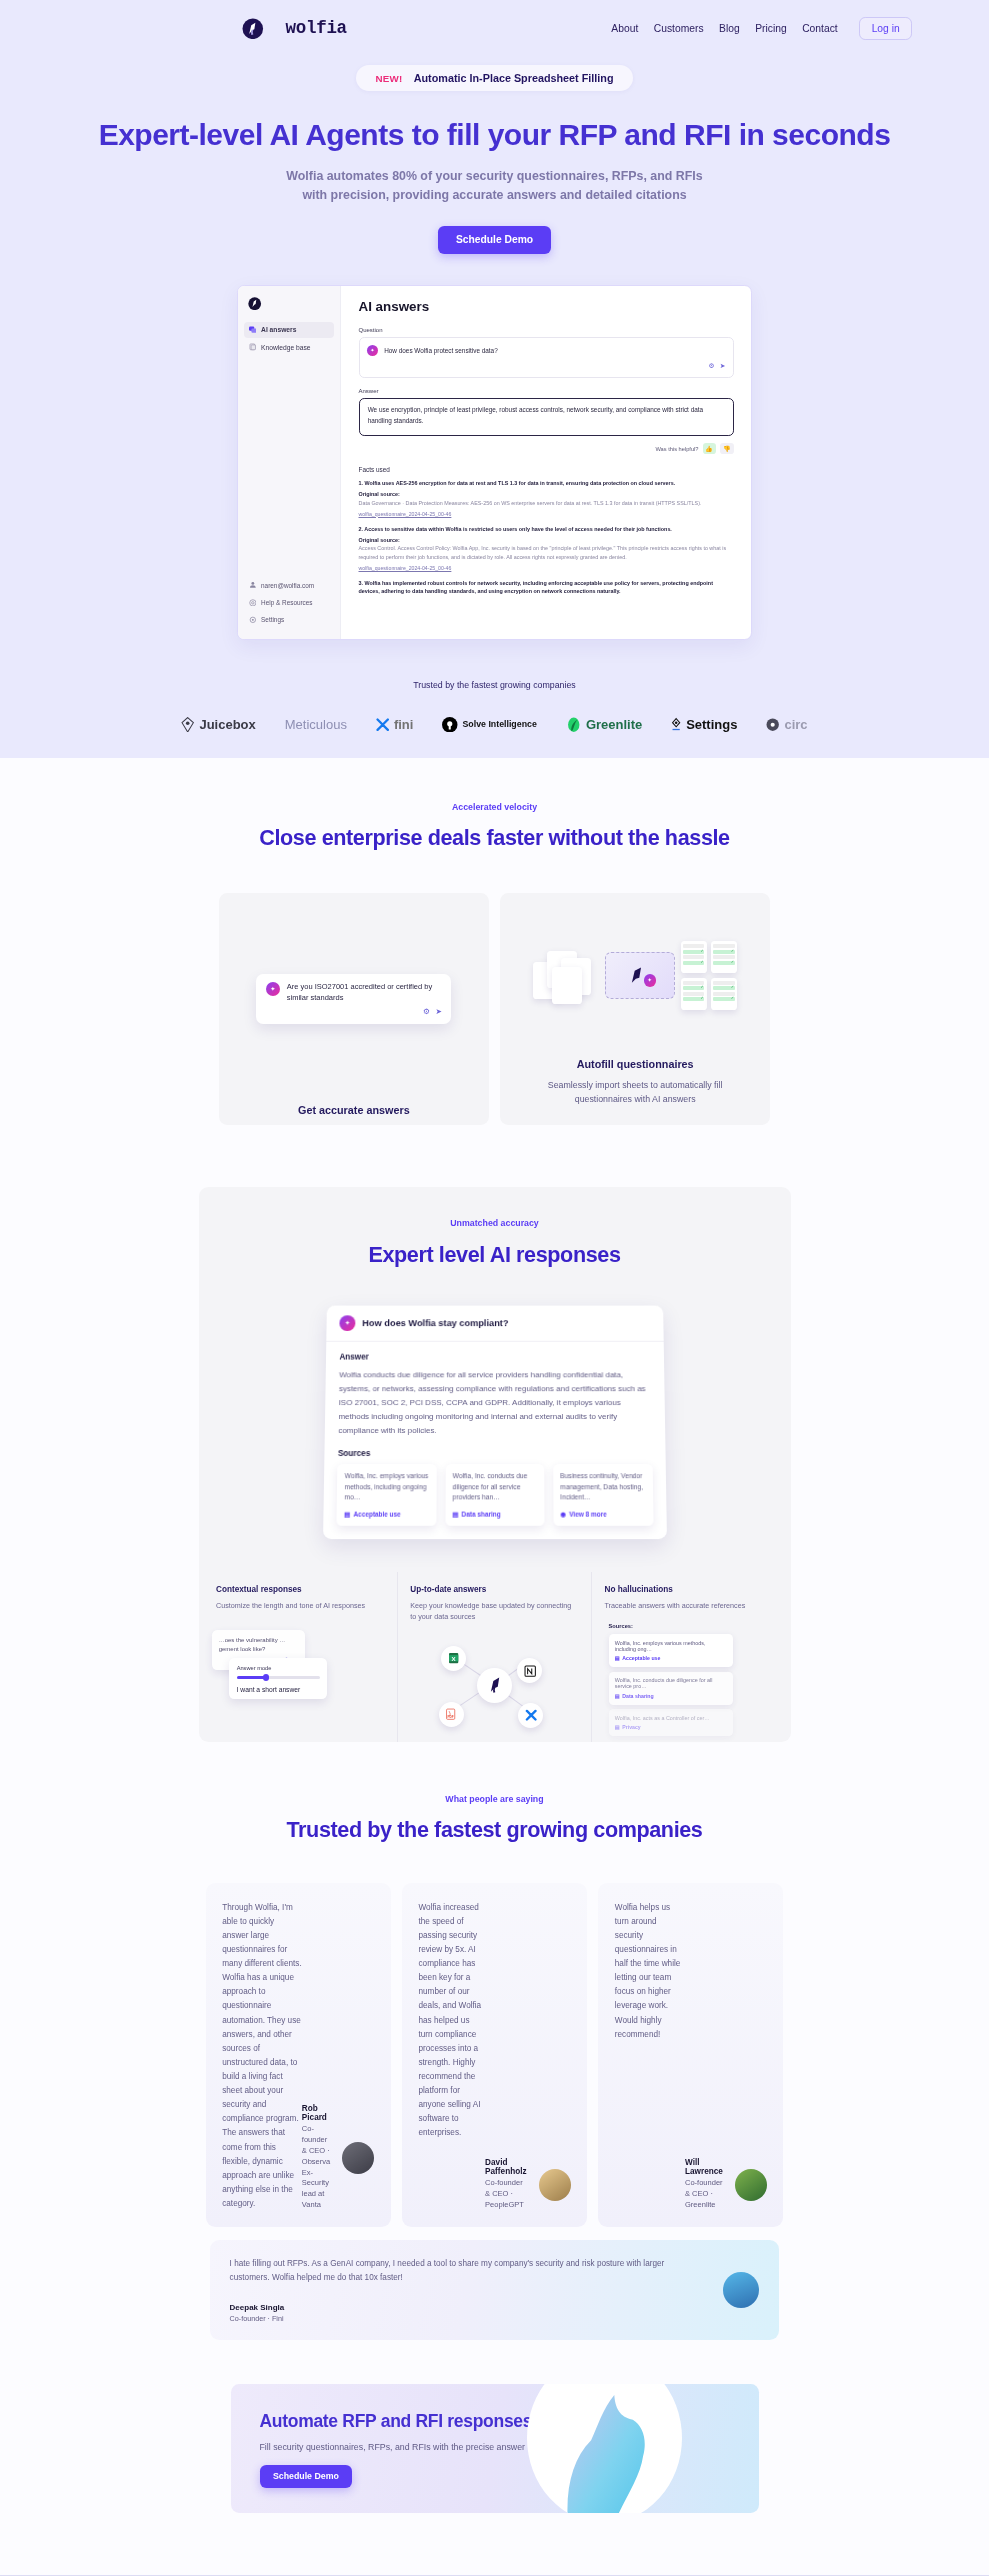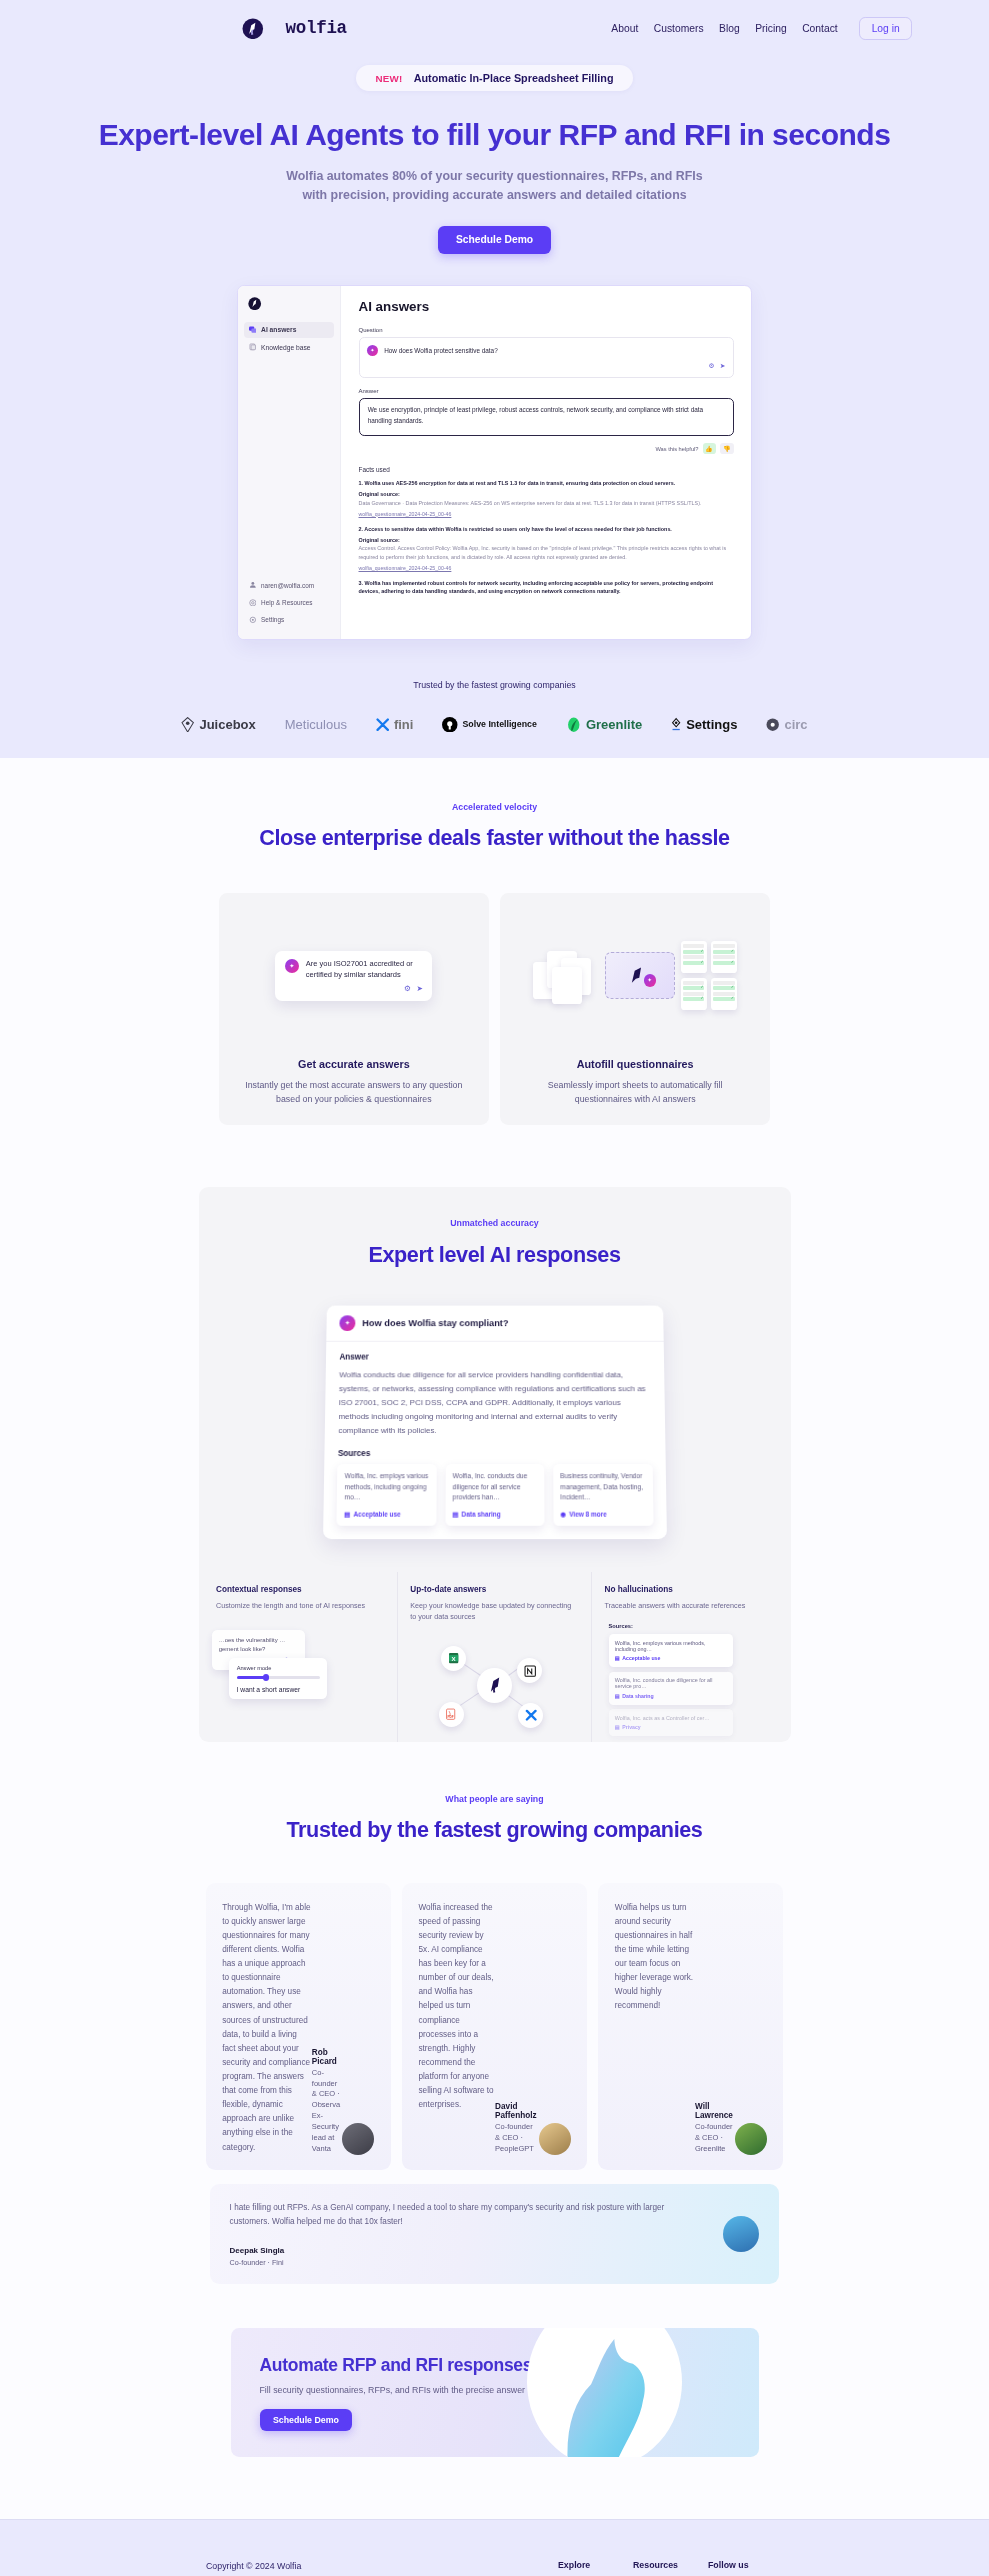--- a/index.html
+++ b/index.html
@@ -168,21 +168,21 @@
   .fcard {
     width:270px; height:232px; background:#f4f4f7; border-radius:8.2px;
     display:flex; flex-direction:column; align-items:center;
     padding:0 18.5px;
   }
   .fcard-art { flex:1; width:100%; display:flex; align-items:center; justify-content:center; }
   .fcard-h { font-size:10.8px; font-weight:700; color:#23195e; margin-bottom:9.3px; }
   .fcard-p { font-size:8.8px; line-height:1.5; color:#5d5885; text-align:center; padding-bottom:19.6px; max-width:227px; }
 
   .bubble {
-    background:#fff; border-radius:7.2px; padding:8.2px 9.3px; width:157px;
+    background:#fff; border-radius:7.2px; padding:8.2px 9.3px; width:195px;
     box-shadow:0 5.2px 13.4px rgba(40,20,110,.10);
   }
   .bubble-row { display:flex; gap:6.7px; }
   .bubble-txt { font-size:7.5px; line-height:1.45; color:#2b2744; }
   .bubble-act { display:flex; justify-content:flex-end; gap:5.7px; color:#6b63d8; font-size:7.7px; margin-top:3.1px; }
 
   
   .autofill-art { display:flex; align-items:center; gap:5.2px; }
   .paper-stack { position:relative; width:67px; height:57px; }
   .paper { position:absolute; background:#fff; border-radius:3.6px; box-shadow:0 2.1px 6.2px rgba(40,20,110,.10); }
@@ -259,21 +259,21 @@
 
   
   .tst-sec { background:#fcfcff; padding:52px 0 0; }
   .tst-row { display:flex; gap:11.3px; justify-content:center; margin-top:40px; }
   .tst {
     width:185px; background:linear-gradient(180deg,#f8f8fd,#f1f0fb);
     border-radius:9.3px; padding:17.5px 16.5px 15.5px; display:flex; flex-direction:row;
     min-height:258px;
   }
   .tst-q { font-size:8.2px; line-height:1.72; color:#615c85; }
-  .tst-foot { margin-top:auto; display:flex; align-items:flex-end; justify-content:space-between; gap:2px; padding-top:13.4px; }
+  .tst-foot { margin-top:auto; display:flex; align-items:center; justify-content:space-between; gap:12px; padding-top:13.4px; }
   .tst-name { font-size:8.2px; font-weight:700; color:#181430; }
   .tst-role { font-size:7.5px; color:#5f5a80; line-height:1.45; margin-top:2.1px; }
   .ava { width:32px;height:32px;border-radius:50%; flex:none; }
   .ava.a1 { background:linear-gradient(145deg,#6e6e78,#3c3c46); }
   .ava.a2 { background:linear-gradient(145deg,#e7c98f,#9c7d4a); }
   .ava.a3 { background:linear-gradient(145deg,#7fb24d,#2f6b2f); }
   .ava.a4 { background:linear-gradient(160deg,#56b7e8,#2e6fb0); }
 
   .tst-wide {
     width:569px; margin:13.4px auto 0; border-radius:9.3px;
@@ -505,21 +505,20 @@
               <span class="spark" style="width:14.4px;height:14.4px;font-size:6.2px">✦</span>
               <span class="bubble-txt">Are you ISO27001 accredited or certified by similar standards</span>
             </div>
             <div class="bubble-act">
               <span>⚙</span>
               <span>➤</span>
             </div>
           </div>
         </div>
         <div class="fcard-h">Get accurate answers</div>
-        <div class="fcard-p">Instantly get the most accurate answers to any question based on your policies &amp; questionnaires</div>
       </div>
 
       <div class="fcard">
         <div class="fcard-art">
           <div class="autofill-art">
             <div class="paper-stack">
               <div class="paper" style="left:0;top:14.4px;width:30px;height:37px"></div>
               <div class="paper" style="left:13.4px;top:4.1px;width:30px;height:37px"></div>
               <div class="paper" style="left:28px;top:10.3px;width:30px;height:37px"></div>
               <div class="paper" style="left:18.5px;top:19.6px;width:30px;height:37px"></div>

